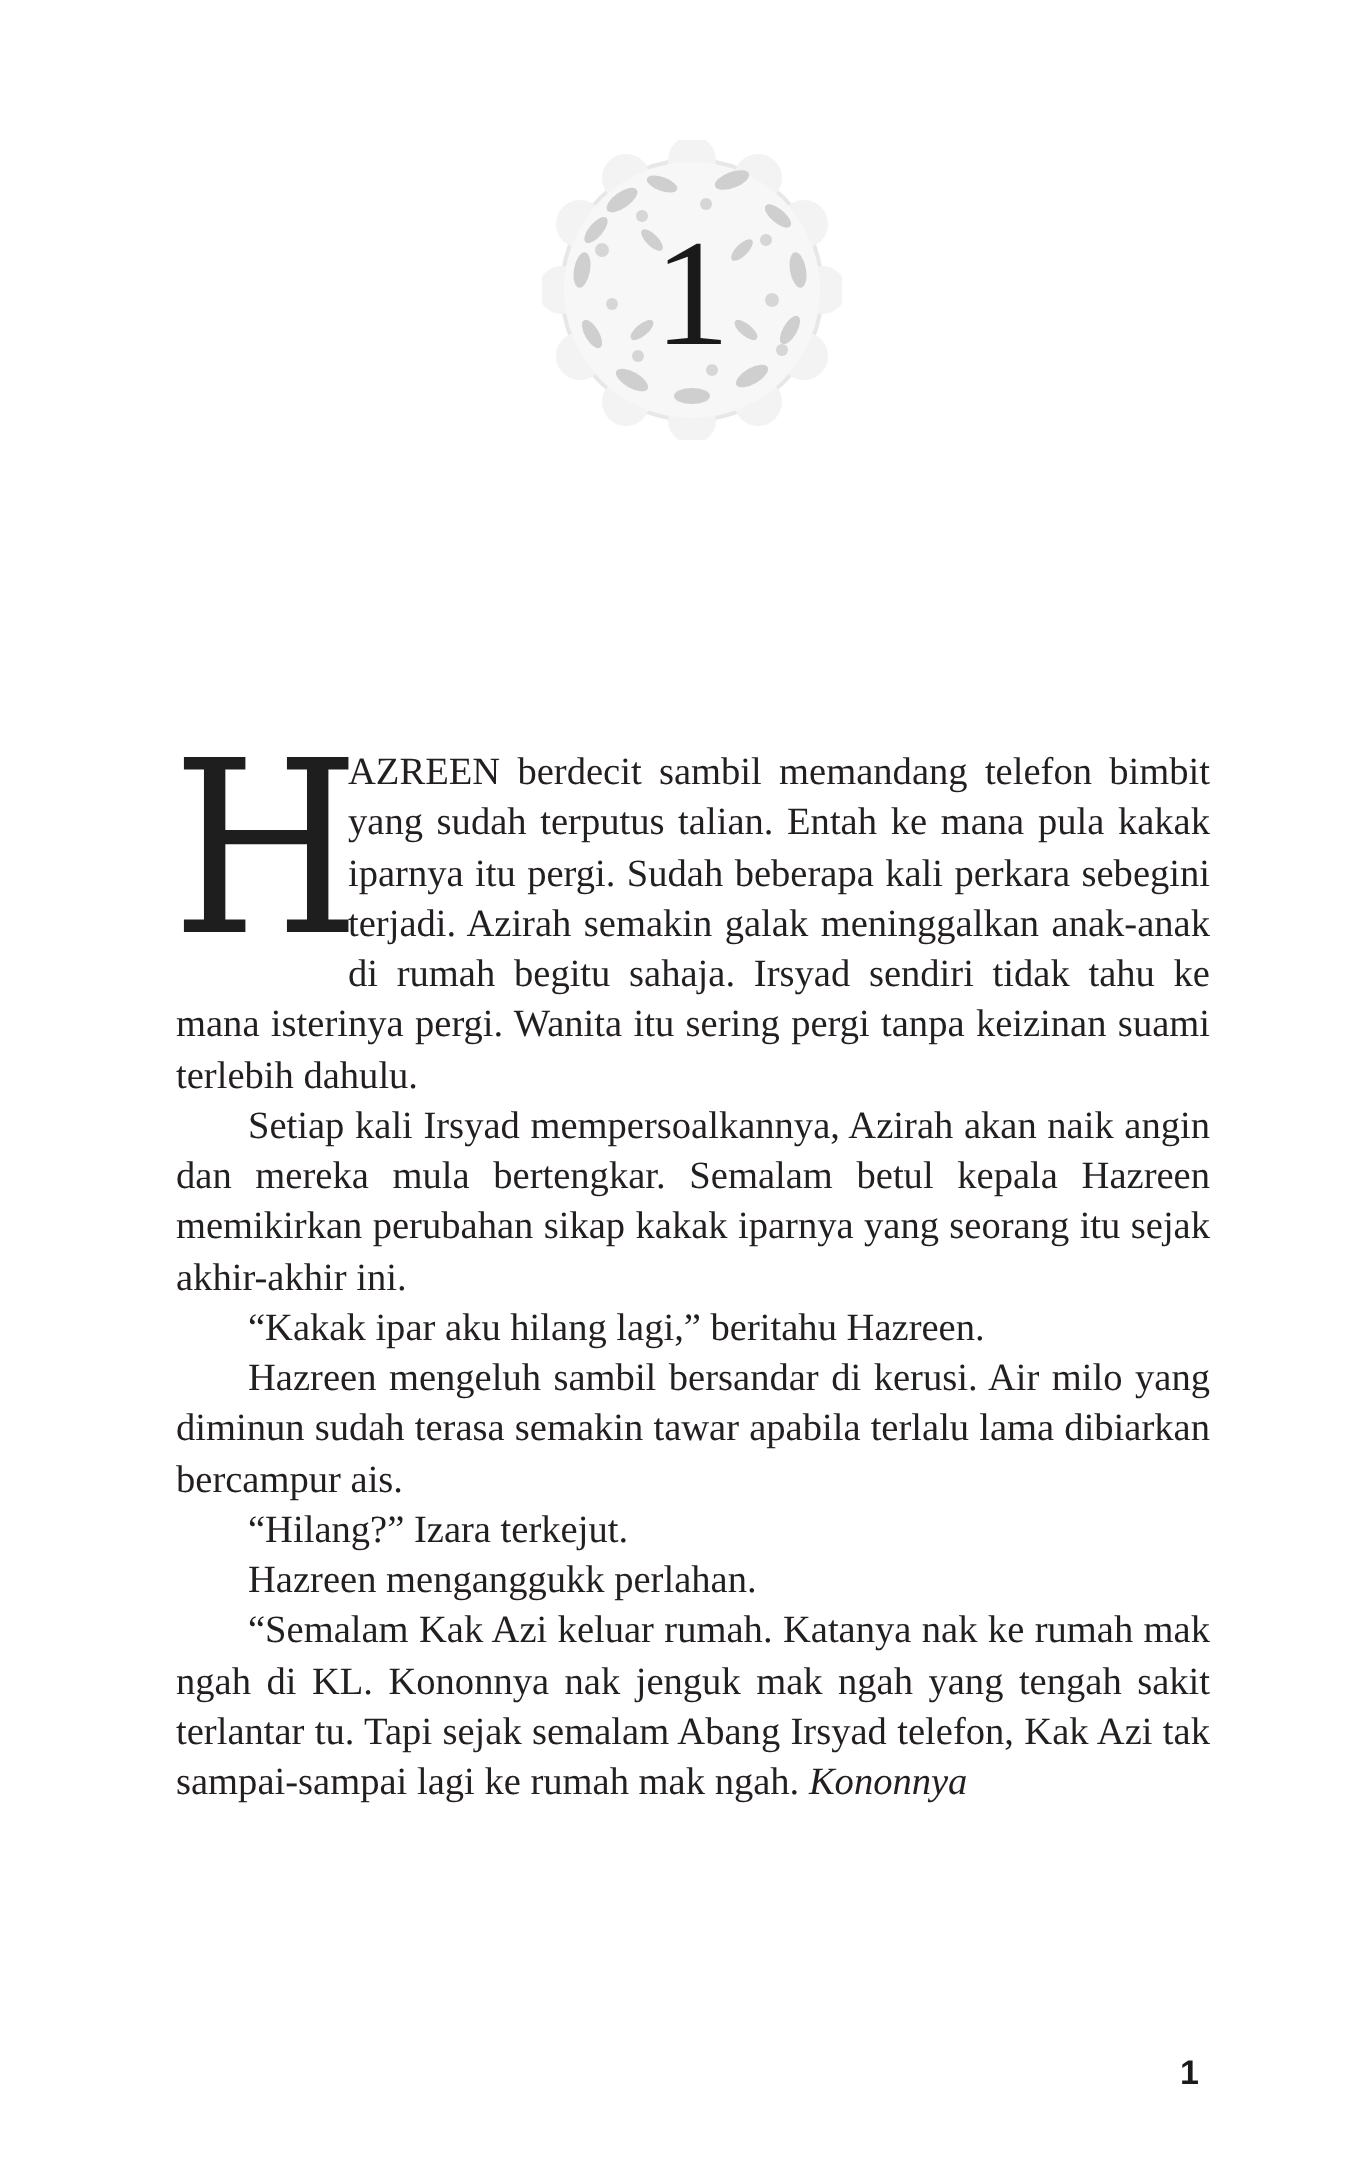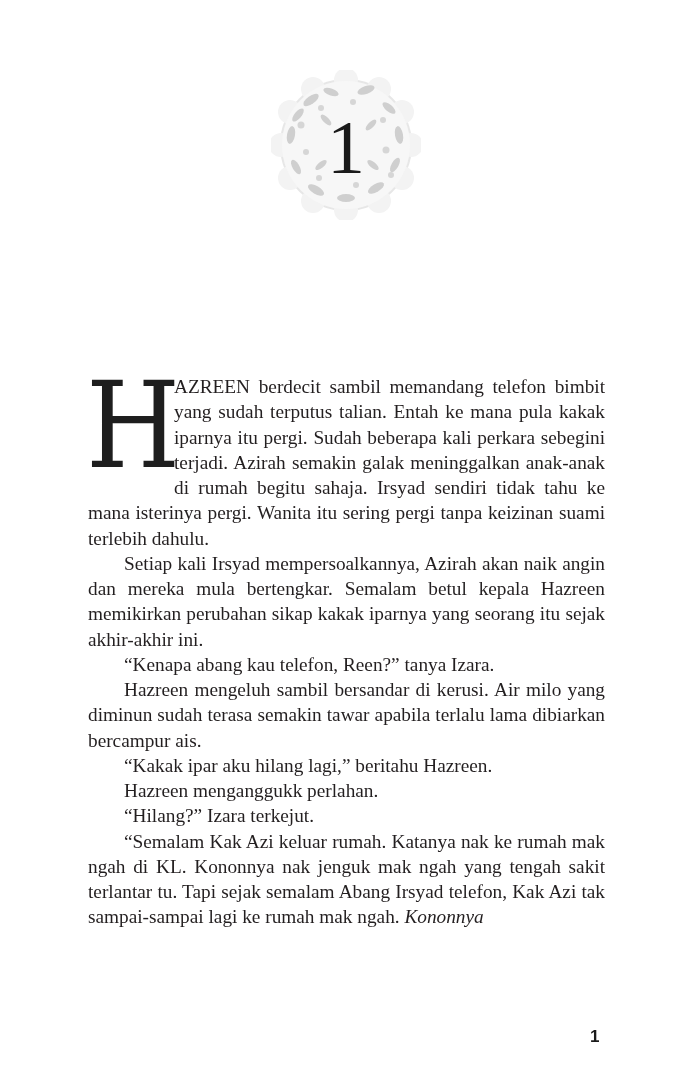--- a/index.html
+++ b/index.html
@@ -89,22 +89,21 @@
           <circle cx="50" cy="38" r="3"></circle>
           <circle cx="120" cy="105" r="3"></circle>
       </g>
     </svg>
     <div class="chapter-num">1</div>
   </div>
 
   <div class="body-text">
     <p class="first"><span class="dropcap">H</span><span>AZREEN berdecit sambil memandang telefon bimbit yang sudah terputus talian. Entah ke mana pula kakak iparnya itu pergi. Sudah beberapa kali perkara sebegini terjadi. Azirah semakin galak meninggalkan anak-anak di rumah begitu sahaja. Irsyad sendiri tidak tahu ke mana isterinya pergi. Wanita itu sering pergi tanpa keizinan suami terlebih dahulu.</span></p>
     <p>Setiap kali Irsyad mempersoalkannya, Azirah akan naik angin dan mereka mula bertengkar. Semalam betul kepala Hazreen memikirkan perubahan sikap kakak iparnya yang seorang itu sejak akhir-akhir ini.</p>
-    <p>“Kenapa abang kau telefon, Reen?” tanya Izara.</p>
+    <p>“Kakak ipar aku hilang lagi,” beritahu Hazreen.</p>
     <p>Hazreen mengeluh sambil bersandar di kerusi. Air milo yang diminun sudah terasa semakin tawar apabila terlalu lama dibiarkan bercampur ais.</p>
-    <p>“Kakak ipar aku hilang lagi,” beritahu Hazreen.</p>
+    <p>“Hilang?” Izara terkejut.</p>
     <p>Hazreen menganggukk perlahan.</p>
-    <p>“Hilang?” Izara terkejut.</p>
     <p><span>“Semalam Kak Azi keluar rumah. Katanya nak ke rumah mak ngah di KL. Kononnya nak jenguk mak ngah yang tengah sakit terlantar tu. Tapi sejak semalam Abang Irsyad telefon, Kak Azi tak sampai-sampai lagi ke rumah mak ngah. </span><em>Kononnya</em><span></span></p>
   </div>
 
   <div class="page-number">1</div>
 </div>
 
 </body></html>

